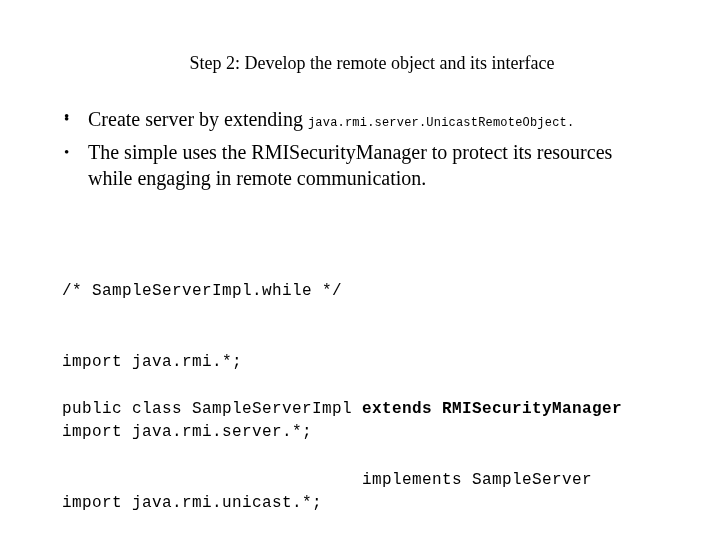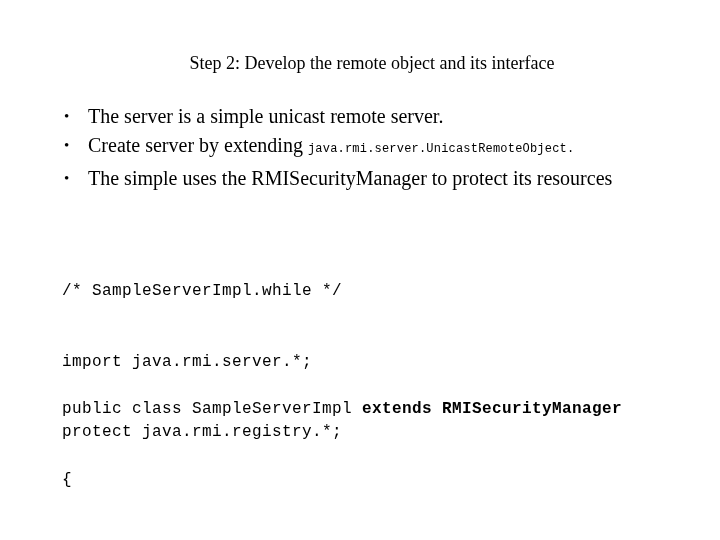--- a/index.html
+++ b/index.html
@@ -60,43 +60,45 @@
 <body>
 
 <div class="slide">
 
   <div class="title">Step 2: Develop the remote object and its interface</div>
 
   <div class="bullets">
 
     <div class="bullet">
       <span class="marker">•</span>
-      <span>The server is a simple unicast remote server.</span>
     </div>
 
     <div class="bullet">
       <span class="marker">•</span>
       <span>Create server by extending </span><span class="inline-code">java.rmi.server.UnicastRemoteObject.</span>
     </div>
 
     <div class="bullet">
       <span class="marker">•</span>
       <span>The simple uses the RMISecurityManager to protect its resources</span><br>
+      <span>while engaging in remote communication.</span>
     </div>
 
   </div>
 
   <div class="code code--top">
     <div>/* SampleServerImpl.while */</div>
+    <div>import java.rmi.*;</div>
     <div>import java.rmi.server.*;</div>
-    <div>protect java.rmi.registry.*;</div>
+    <div>import java.rmi.unicast.*;</div>
   </div>
 
   <div class="code code--bottom">
     <div><span>public class SampleServerImpl </span><span class="bold">extends RMISecurityManager</span></div>
+    <div>                              implements SampleServer</div>
     <div>{</div>
     
     
     
     
   </div>
 
 </div>
 
 </body></html>

